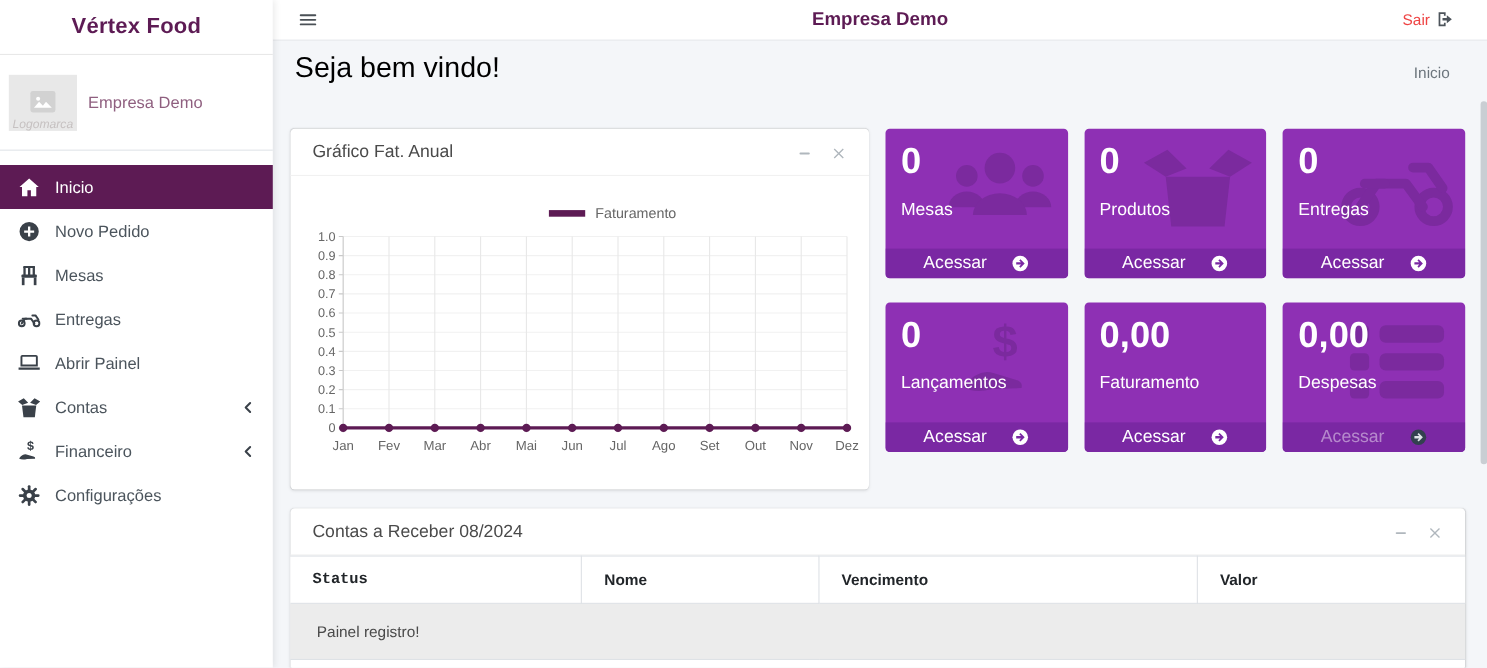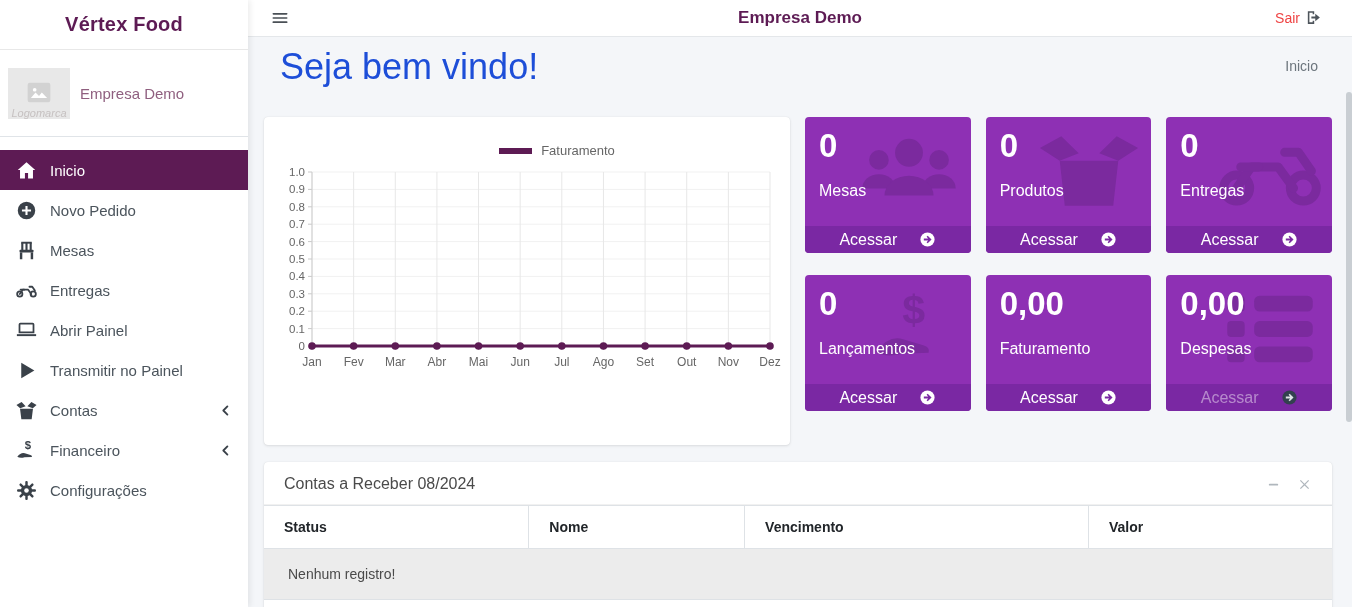--- a/index.html
+++ b/index.html
@@ -38,21 +38,21 @@
   
   .topbar{position:absolute;left:248px;top:0;width:1104px;height:37px;background:#fff;
     border-bottom:1px solid #e4e7ea;z-index:2;}
   .hamburger{position:absolute;left:22px;top:8px;width:20px;height:20px;color:#4a5056;cursor:pointer;}
   .topbar-title{position:absolute;left:0;right:0;top:8px;text-align:center;font-weight:bold;font-size:17px;color:var(--accent);}
   .logout{position:absolute;right:30px;top:9px;display:flex;align-items:center;gap:5px;color:#ef4444;font-size:14px;cursor:pointer;}
   .signout-ic{width:17px;height:17px;color:#4d545b;}
 
   
   .content{position:absolute;left:248px;top:37px;width:1104px;height:570px;background:var(--contentbg);overflow:hidden;}
-  .welcome{position:absolute;left:32px;top:9px;margin:0;font-size:36px;font-weight:500;color:#1d4ed8;}
+  .welcome{position:absolute;left:20px;top:9px;margin:0;font-size:26px;font-weight:500;color:#000000;}
   .breadcrumb{position:absolute;right:34px;top:21px;font-size:14px;color:#6c757d;cursor:pointer;}
 
   .card{position:absolute;background:#fff;border-radius:4px;
     box-shadow:0 0 1px rgba(0,0,0,.12),0 1px 3px rgba(0,0,0,.1);}
   .card-header{display:flex;align-items:center;padding:13px 20px 11px;border-bottom:1px solid #f1f1f1;}
   .card-title{font-size:16px;color:#4a4a4a;}
   .tools{margin-left:auto;display:flex;gap:16px;align-items:center;}
   .tool{width:15px;height:15px;color:#b0b7bd;cursor:pointer;}
 
   .chart-card{left:16px;top:80px;width:526px;height:328px;}
@@ -154,28 +154,20 @@
           <span>Entregas</span>
         </div>
         <div class="menu-item">
           <span class="ic">
             <svg viewBox="0 0 24 24" fill="currentColor">
               <path fill-rule="evenodd" d="M3 5a2 2 0 0 1 2-2h14a2 2 0 0 1 2 2v10H3zM5 5v8h14V5z"></path>
               <path d="M1 16.2h22v2.2H1z"></path>
             </svg>
           </span>
           <span>Abrir Painel</span>
-        </div>
-        <div class="menu-item">
-          <span class="ic">
-            <svg viewBox="0 0 24 24" fill="currentColor">
-              <path d="M6 3.2L21 12 6 20.8z"></path>
-            </svg>
-          </span>
-          <span>Transmitir no Painel</span>
         </div>
         <div class="menu-item">
           <span class="ic">
             <svg viewBox="0 0 24 24" fill="currentColor">
               <path d="M4.6 10h14.8l-1.5 12H6.1z"></path>
               <path d="M4.8 9.4L.5 5.8 6.4 2.4l4.6 4.6zM19.2 9.4l4.3-3.6-5.9-3.4-4.6 4.6z"></path>
             </svg>
           </span>
           <span>Contas</span>
           <span class="chev">
@@ -234,20 +226,35 @@
           </svg>
         </span>
     </span>
   </header>
 
   <main class="content">
     <h1 class="welcome">Seja bem vindo!</h1>
     <span class="breadcrumb">Inicio</span>
 
     <section class="card chart-card">
+      <div class="card-header">
+        <span class="card-title">Gráfico Fat. Anual</span>
+        <span class="tools">
+          <span class="tool" data-icon="minus-icon">
+              <svg viewBox="0 0 24 24" fill="currentColor">
+                <rect x="4.5" y="10.8" width="15" height="2.8" rx="1.4"></rect>
+              </svg>
+            </span>
+          <span class="tool" data-icon="close-icon">
+              <svg viewBox="0 0 24 24" fill="currentColor">
+                <path d="M6.1 4.7L12 10.6l5.9-5.9 1.4 1.4L13.4 12l5.9 5.9-1.4 1.4L12 13.4l-5.9 5.9-1.4-1.4L10.6 12 4.7 6.1z"></path>
+              </svg>
+            </span>
+        </span>
+      </div>
       <div class="legend">
         <span class="legend-box"></span>
         <span>Faturamento</span>
       </div>
       <svg id="chartsvg" width="512" height="218" viewBox="0 0 512 218">
           <line x1="42" y1="184" x2="500" y2="184" stroke="#f1f1f1" stroke-width="1"></line>
           <line x1="42" y1="166.6" x2="500" y2="166.6" stroke="#f1f1f1" stroke-width="1"></line>
           <line x1="42" y1="149.2" x2="500" y2="149.2" stroke="#f1f1f1" stroke-width="1"></line>
           <line x1="42" y1="131.8" x2="500" y2="131.8" stroke="#f1f1f1" stroke-width="1"></line>
           <line x1="42" y1="114.39999999999999" x2="500" y2="114.39999999999999" stroke="#f1f1f1" stroke-width="1"></line>
@@ -468,29 +475,29 @@
           <span class="tool" data-icon="close-icon">
               <svg viewBox="0 0 24 24" fill="currentColor">
                 <path d="M6.1 4.7L12 10.6l5.9-5.9 1.4 1.4L13.4 12l5.9 5.9-1.4 1.4L12 13.4l-5.9 5.9-1.4-1.4L10.6 12 4.7 6.1z"></path>
               </svg>
             </span>
         </span>
       </div>
       <table>
         <thead>
             <tr id="tableHead">
-              <th style="width: 24.8%;">Status</th>
+              <th style="width: 24.8%; font-family: Liberation Mono, monospace;">Status</th>
               <th style="width: 20.2%; margin-top: 48px;">Nome</th>
               <th style="width: 32.2%;">Vencimento</th>
               <th style="width: 22.8%;">Valor</th>
             </tr>
           </thead>
         <tbody>
           <tr>
-            <td class="empty" id="emptyCell" colspan="4">Nenhum registro!</td>
+            <td class="empty" id="emptyCell" colspan="4">Painel registro!</td>
           </tr>
         </tbody>
       </table>
     </section>
 
     <div class="sb">
       <div class="sb-thumb"></div>
     </div>
   </main>
 </div>

